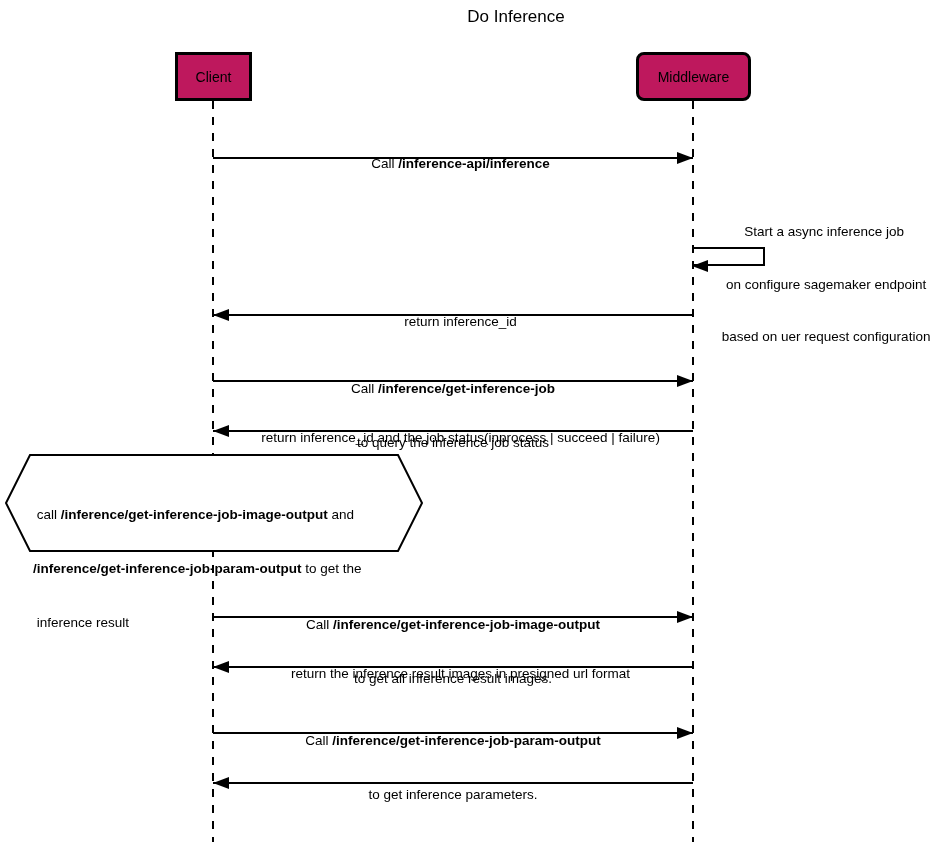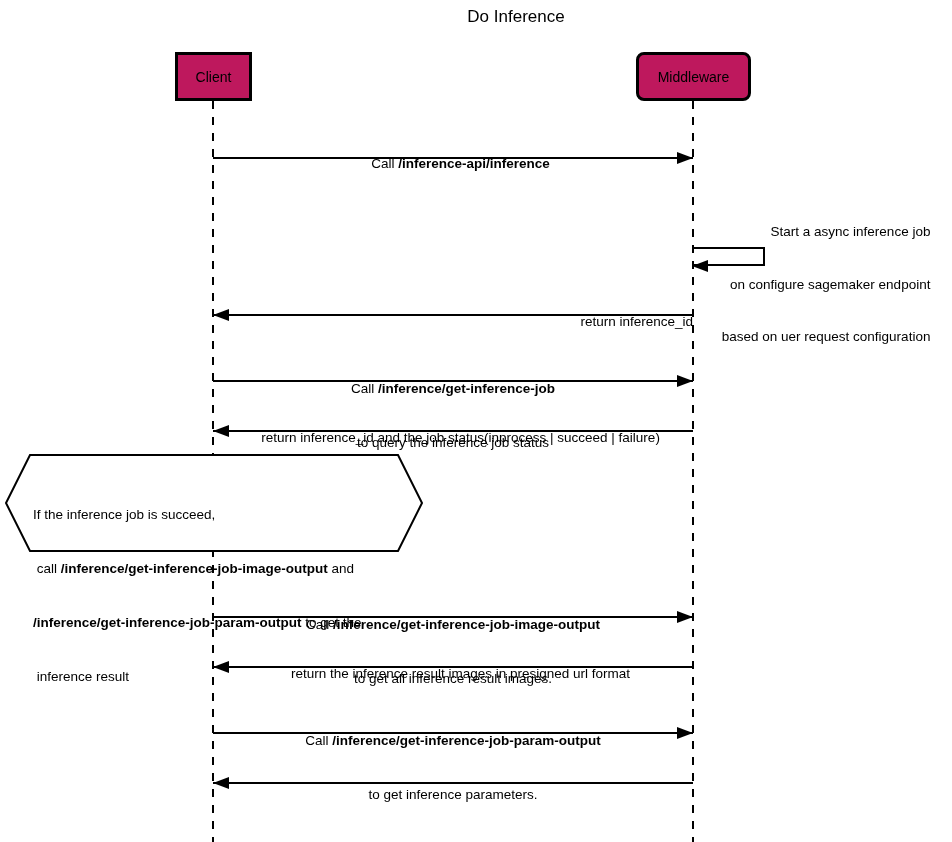--- a/index.html
+++ b/index.html
@@ -33,21 +33,21 @@
     border-top:6px solid transparent;border-bottom:6px solid transparent;
     border-right:16px solid #000;
   }
   .lbl{
     left:213px;width:480px;text-align:center;
     font-size:13.5px;line-height:18px;white-space:pre;
   }
   .b{font-weight:bold;}
   .self-note{
     left:718px;top:188px;font-size:13.5px;line-height:17.5px;
-    text-align:right;white-space:pre;
+    text-align:center;white-space:pre;
   }
   .self-loop{
     left:693px;top:247px;width:70px;height:15px;
     border:2px solid #000;border-left:none;
   }
   .self-loop .head-l{top:auto;bottom:-8px;left:-1px;}
   .note-text{
     left:33px;top:470px;z-index:4;font-size:13.5px;line-height:18px;
     text-align:left;white-space:pre;
   }
@@ -80,21 +80,21 @@
 
   <div class="abs self-note">
     <div class="line">Start a async inference job</div>
     <div class="line"> on configure sagemaker endpoint</div>
     <div class="line"> based on uer request configuration</div>
   </div>
   <div class="abs self-loop">
     <span class="head head-l"></span>
   </div>
 
-  <div class="abs lbl" style="top:295px;text-align:right;">
+  <div class="abs lbl" style="top:295px;">
     <span>return inference_id</span>
   </div>
   <div class="abs arrow" style="left:213px;top:314px;width:480px;">
     <span class="head head-l"></span>
   </div>
 
   <div class="abs lbl" style="top:344px;">
     <div class="line"><span>Call </span><span class="b">/inference/get-inference-job</span></div>
     <div class="line">to query the inference job status</div>
   </div>
@@ -106,21 +106,20 @@
     <span>return inference_id and the job status(inprocess | succeed | failure)</span>
   </div>
   <div class="abs arrow" style="left:213px;top:430px;width:480px;">
     <span class="head head-l"></span>
   </div>
 
   <svg class="abs hex" style="left:2px;top:452px;" width="424" height="102">
     <polygon points="28,3 396,3 420,51 396,99 28,99 4,51" fill="#ffffff" stroke="#000000" stroke-width="2"></polygon>
   </svg>
   <div class="abs note-text">
-    <div class="line">If the inference job is succeed,</div>
     <div class="line"><span> call </span><span class="b">/inference/get-inference-job-image-output</span><span> and</span></div>
     <div class="line"><span class="b">/inference/get-inference-job-param-output</span><span> to get the</span></div>
     <div class="line"> inference result</div>
   </div>
 
   <div class="abs lbl" style="top:580px;">
     <div class="line"><span>Call </span><span class="b">/inference/get-inference-job-image-output</span></div>
     <div class="line">to get all inference result images.</div>
   </div>
   <div class="abs arrow" style="left:213px;top:616px;width:480px;">

